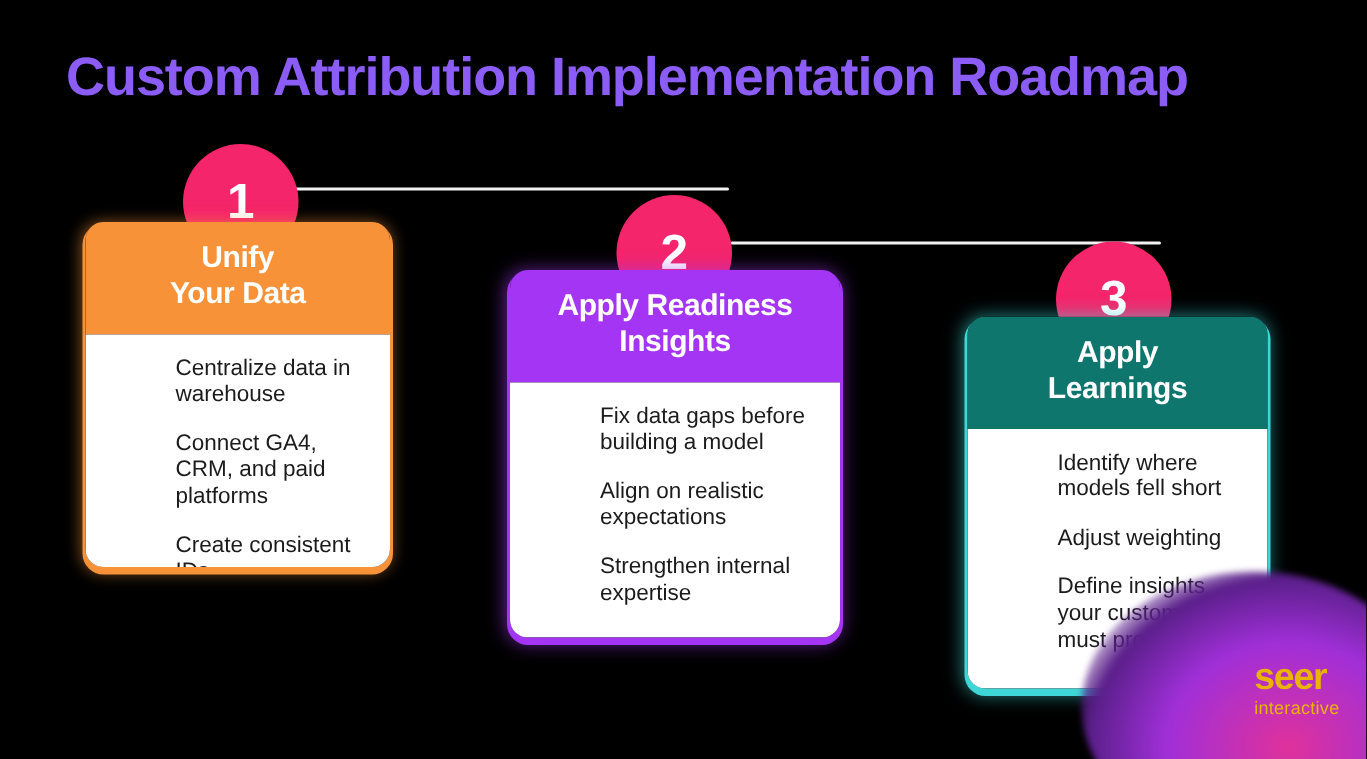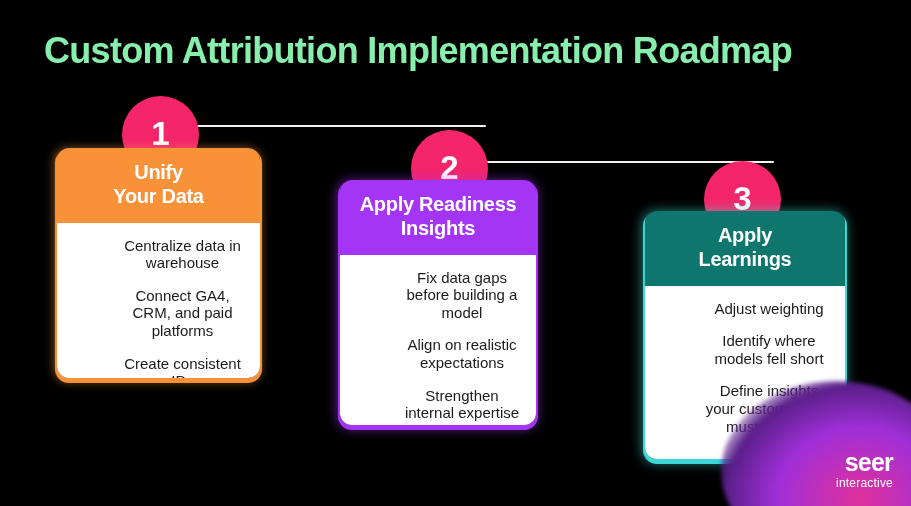--- a/index.html
+++ b/index.html
@@ -21,21 +21,21 @@
     overflow: hidden;
     background: #000000;
   }
 
   
   #page-title {
     position: absolute;
     left: 44px;
     top: 30px;
     width: 830px;
-    color: #86efac;
+    color: #8b5cf6;
     font-size: 36px;
     font-weight: bold;
     letter-spacing: -0.7px;
     line-height: 1.16;
     white-space: nowrap;
   }
 
   
   .connector {
     position: absolute;
@@ -104,39 +104,38 @@
     gap: 15px;
   }
   .card-inner {
     display: flex;
     flex-direction: column;
   }
   .body-item {
     color: #1b1b1b;
     font-size: 15px;
     line-height: 1.17;
-    text-align: center;
     margin-left: 48px;
   }
 
   
   #card-1 {
     left: 57px;
     top: 148px;
     width: 203px;
     height: 230px;
     box-shadow: 0 3px 0 2px #f79239, -1px 2px 10px 2px rgba(247,146,57,0.55);
   }
   #card-1 .card-header { background: #f79239; }
 
   
   #card-2 {
     left: 340px;
     top: 180px;
-    width: 196px;
+    width: 220px;
     height: 245px;
     box-shadow: 0 3px 0 2px #a435f5, -1px 2px 12px 2px rgba(164,53,245,0.6);
   }
   #card-2 .card-header { background: #a435f5; }
 
   
   #card-3 {
     left: 645px;
     top: 211px;
     width: 200px;
@@ -152,23 +151,23 @@
     bottom: -55px;
     width: 230px;
     height: 180px;
     border-radius: 50%;
     background: radial-gradient(ellipse at 60% 65%, #e0319b 0%, #a02fd8 42%, #5a1f8a 68%, rgba(20,4,35,0) 82%);
     filter: blur(2px);
   }
   #brand-logo {
     position: absolute;
     right: 18px;
-    bottom: 17px;
-    text-align: right;
-    color: #ffffff;
+    bottom: 28px;
+    text-align: left;
+    color: #eab308;
     line-height: 1;
   }
   #brand-name {
     font-size: 25px;
     font-weight: bold;
     letter-spacing: -0.8px;
     display: block;
   }
   #brand-sub {
     font-size: 12px;
@@ -219,22 +218,22 @@
     </div>
   </div>
 
   <div class="card" id="card-3">
     <div class="card-inner">
       <div class="card-header">
         <div>Apply</div>
         <div>Learnings</div>
       </div>
       <div class="card-body">
+        <div class="body-item">Identify where models fell short</div>
         <div class="body-item">Adjust weighting</div>
-        <div class="body-item">Identify where models fell short</div>
         <div class="body-item">Define insights your custom model must provide</div>
       </div>
     </div>
   </div>
 
   <div id="brand-glow"></div>
   <div id="brand-logo">
     <span id="brand-name">seer</span>
     <span id="brand-sub">interactive</span>
   </div>

